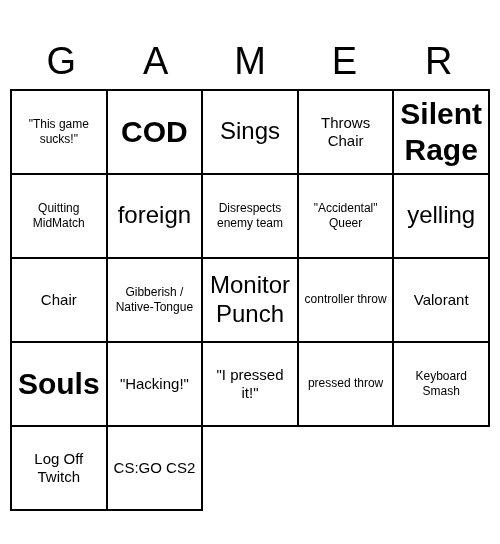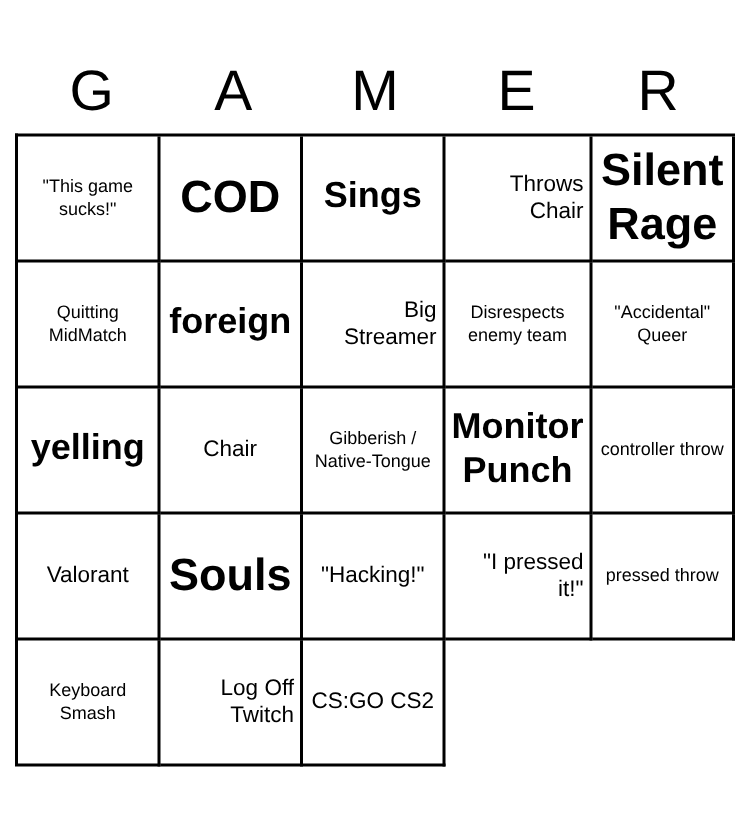--- a/index.html
+++ b/index.html
@@ -60,26 +60,25 @@
       display: block;
       line-height: 1.2;
     }
 
     .cell-small {
       font-size: 12px;
     }
 
     .cell-medium {
       font-size: 15px;
-      text-align: right;
     }
 
     .cell-large {
       font-size: 24px;
-      font-weight: bold;
+      font-weight: normal;
     }
 
     .cell-xlarge {
       font-size: 30px;
       font-weight: bold;
     }
   </style>
 </head>
 <body>
 
@@ -107,23 +106,20 @@
         <span class="cell-medium">Throws Chair</span>
       </div>
       <div class="bingo-cell">
         <span class="cell-xlarge">Silent Rage</span>
       </div>
       <div class="bingo-cell">
         <span class="cell-small">Quitting MidMatch</span>
       </div>
       <div class="bingo-cell">
         <span class="cell-large">foreign</span>
-      </div>
-      <div class="bingo-cell">
-        <span class="cell-medium">Big Streamer</span>
       </div>
       <div class="bingo-cell">
         <span class="cell-small">Disrespects enemy team</span>
       </div>
       <div class="bingo-cell">
         <span class="cell-small">"Accidental" Queer</span>
       </div>
       <div class="bingo-cell">
         <span class="cell-large">yelling</span>
       </div>

